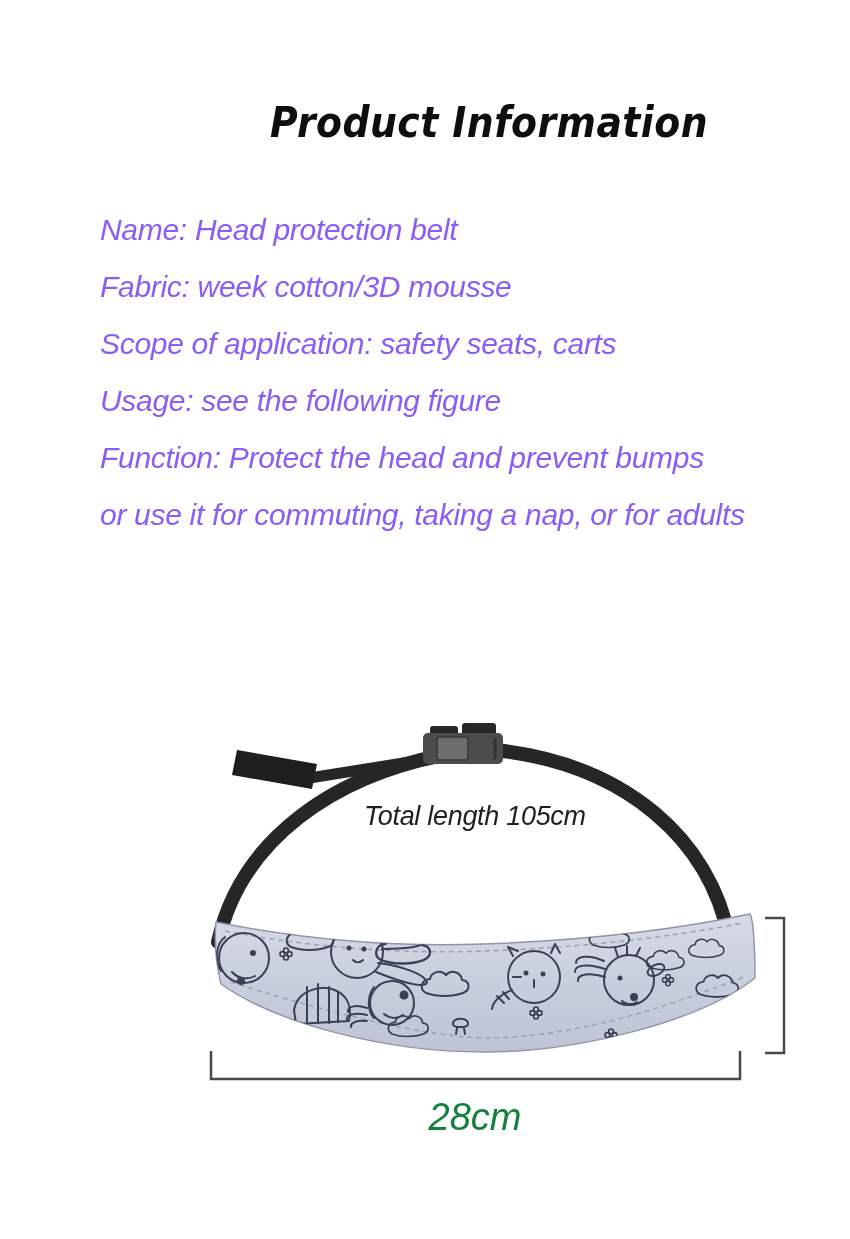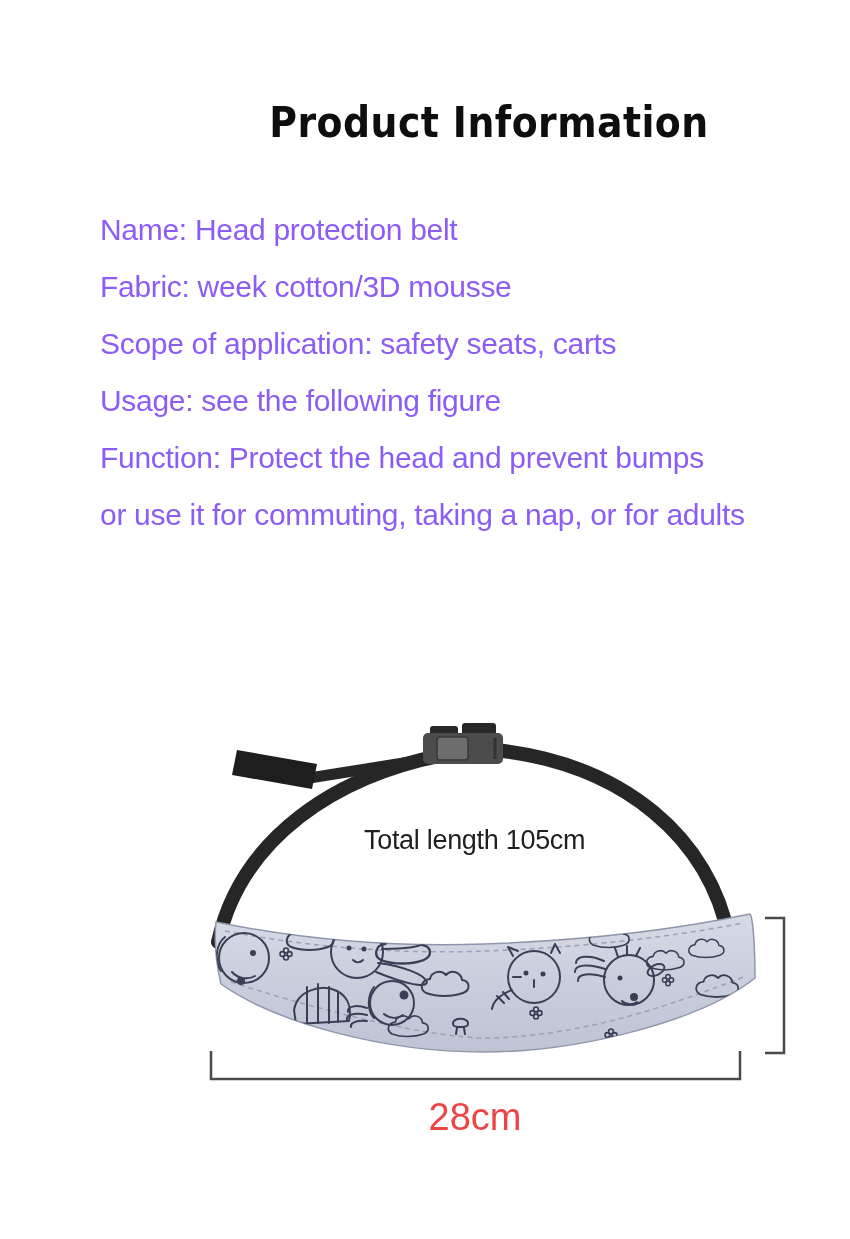--- a/index.html
+++ b/index.html
@@ -6,20 +6,21 @@
   html, body { background: #ffffff; }
   body { font-family: "Liberation Sans", sans-serif; }
 
   .page {
     position: relative;
     width: 722px;
     height: 1239px;
     background: #ffffff;
     overflow: hidden;
     margin: 0 auto;
+    font-style: italic;
   }
 
   .title {
     position: absolute;
     top: 98px;
     left: 0;
     width: 850px;
     text-align: center;
     font-family: "DejaVu Sans", sans-serif;
     font-weight: 700;
@@ -59,35 +60,34 @@
     color: #1f1f1f;
     white-space: nowrap;
   }
   .label-total {
     top: 801px;
     left: 300px;
     width: 220px;
     text-align: center;
     font-size: 27px;
     letter-spacing: -0.3px;
-    margin-top: 24px;
   }
   .label-height {
     top: 970px;
     left: 724px;
     font-size: 31px;
     color: #4d7c0f;
   }
   .label-width {
     top: 1096px;
     left: 311px;
     width: 200px;
     text-align: center;
     font-size: 38px;
-    color: #ef4444;
+    color: #15803d;
   }
 </style>
 </head>
 <body>
 
 <div class="page">
 
   <div class="title">Product Information</div>
 
   <div class="specs">

